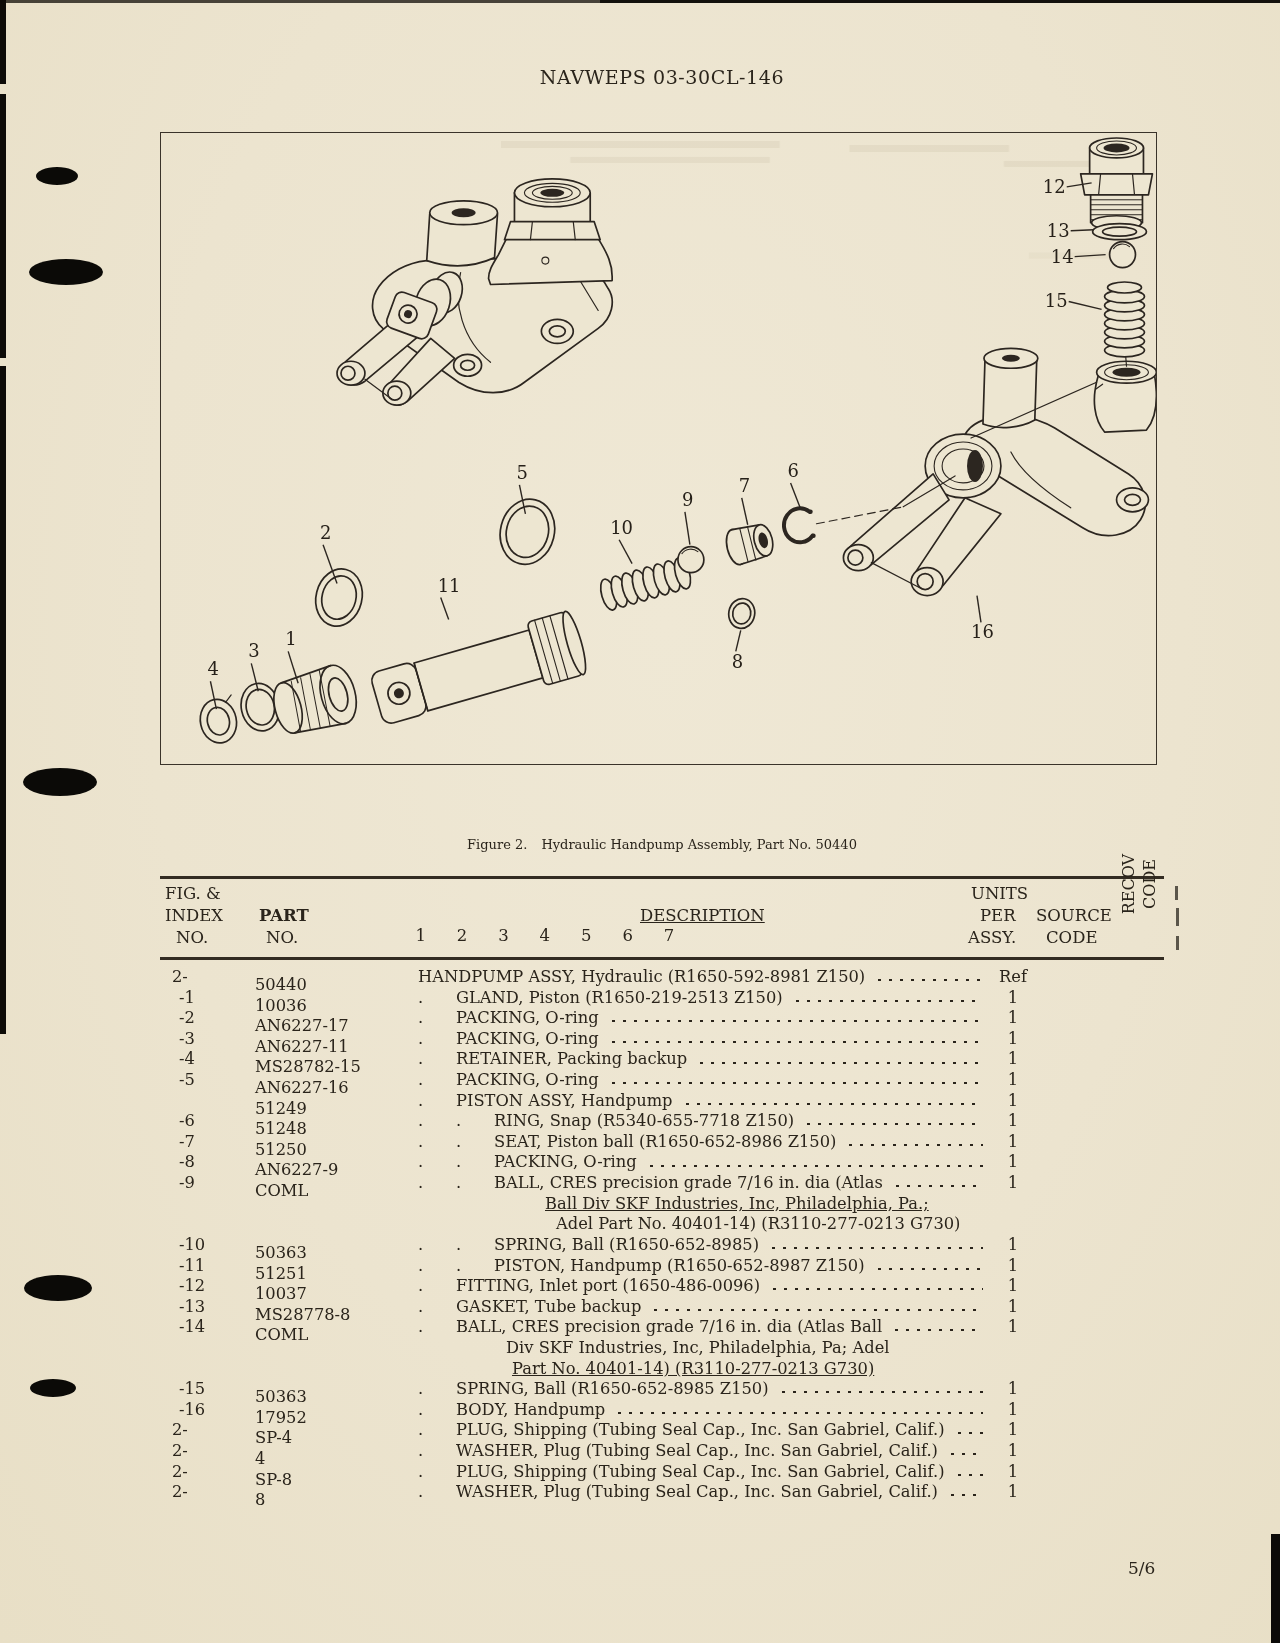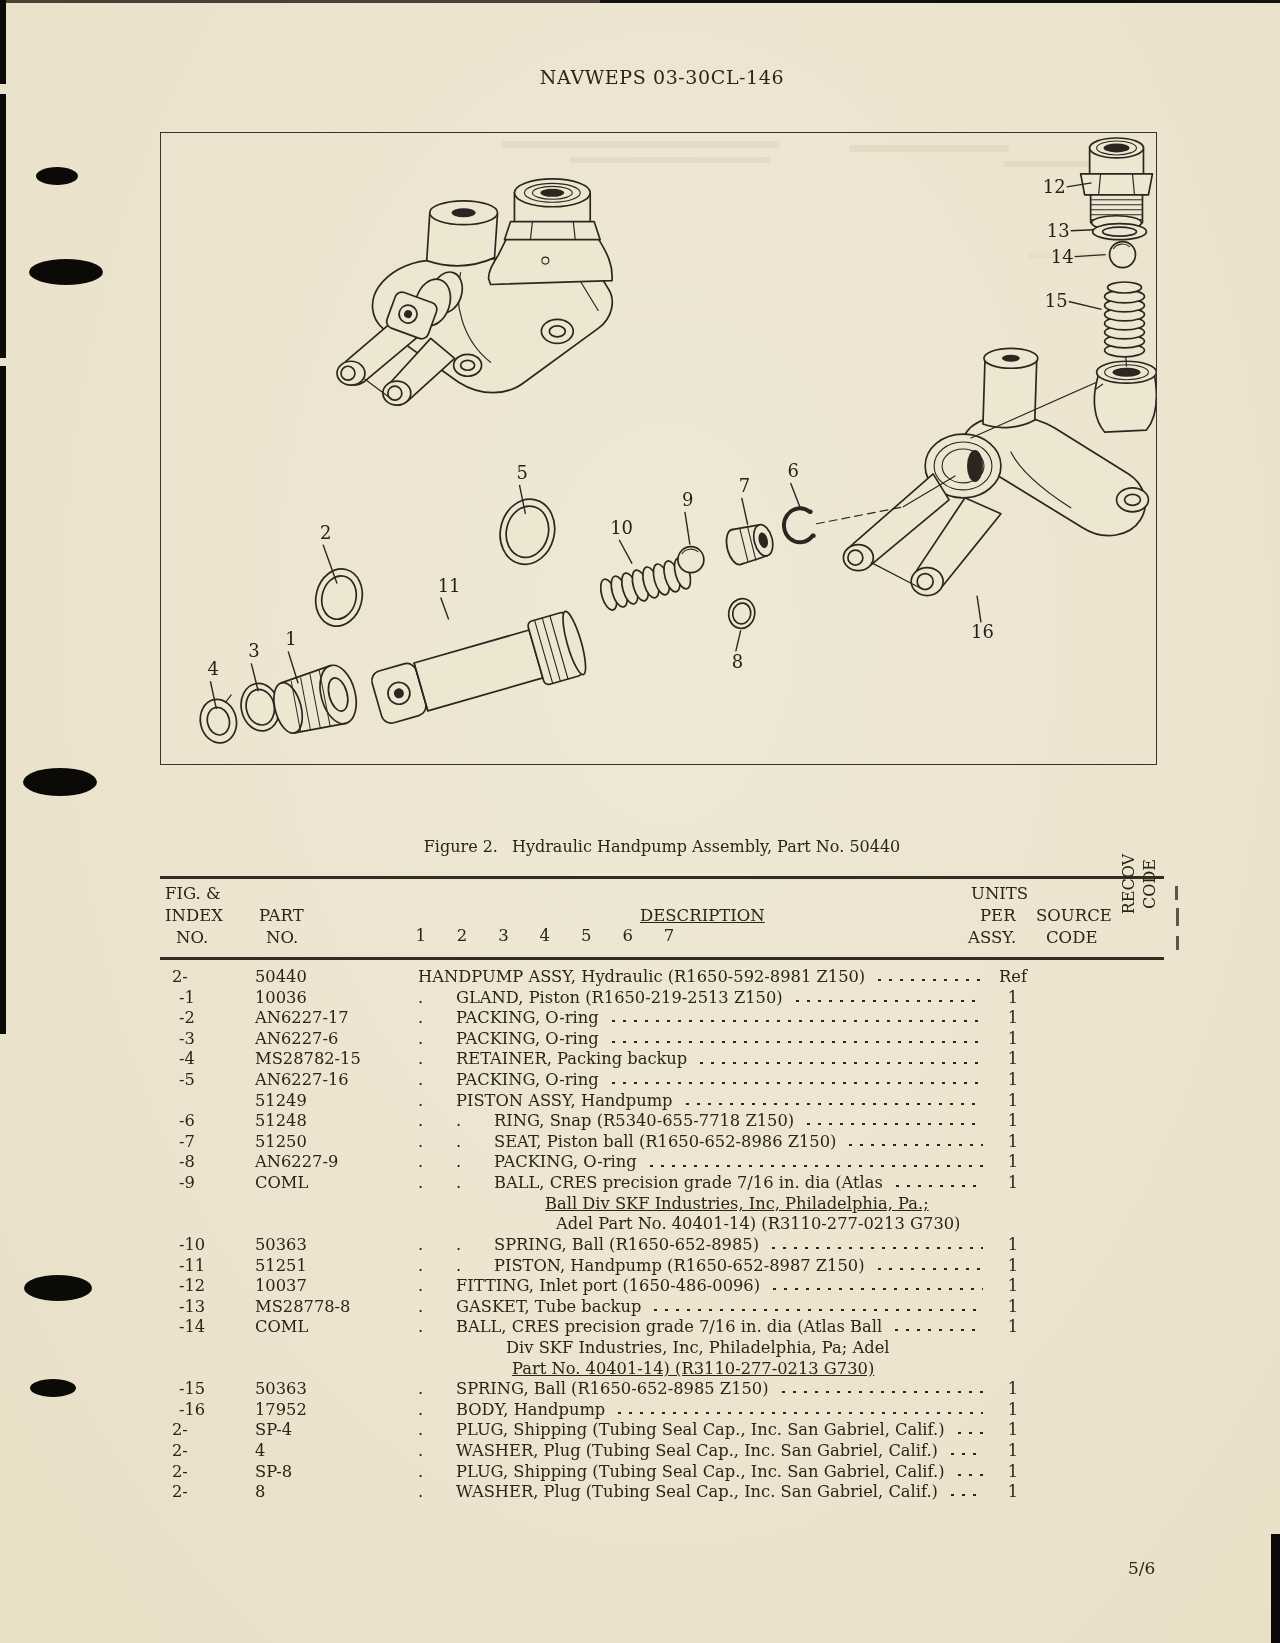--- a/index.html
+++ b/index.html
@@ -15,34 +15,34 @@
   .right-bar{position:absolute;left:1271px;top:1534px;width:9px;height:109px;background:#0c0a08;}
   .hole{position:absolute;background:#0b0a07;border-radius:50%;}
   .scan-dash{position:absolute;width:3px;background:rgba(30,25,18,.7);}
   
   .doc-number{position:absolute;left:160px;top:66px;width:1004px;text-align:center;
     font-size:19px;letter-spacing:.6px;}
   
   .figure-box{position:absolute;left:160px;top:132px;width:997px;height:633px;
     border:1.6px solid #3a332a;box-sizing:border-box;}
   .figure-box svg{display:block;width:100%;height:100%;}
-  .caption{position:absolute;left:160px;top:837px;width:1004px;text-align:center;font-size:16px;}
+  .caption{position:absolute;left:160px;top:837px;width:1004px;text-align:center;font-size:13px;}
   .caption .cap-prefix{margin-right:14px;}
   
   .rule{position:absolute;left:160px;width:1004px;height:2.6px;background:#332c22;}
   .hlabel{position:absolute;font-size:16.5px;line-height:20px;white-space:nowrap;}
   .ind-nums{position:absolute;left:400px;top:926px;display:flex;}
   .ind-nums span{width:41.4px;text-align:center;font-size:16.5px;}
   .recov{position:absolute;left:1100px;top:862px;width:80px;height:44px;
     transform:rotate(-90deg);text-align:center;font-size:16px;line-height:21px;}
   .rows{position:absolute;left:160px;top:967px;width:1004px;}
   .prow{position:relative;display:flex;height:20.62px;font-size:16.3px;line-height:20.62px;white-space:nowrap;}
   .col-fig{width:95px;box-sizing:border-box;padding-left:12px;flex:none;}
   .col-fig.neg{padding-left:19px;}
-  .col-part{width:163px;flex:none;}
+  .col-part{width:163px;flex:none;margin-top:8px;}
   .col-desc{flex:1 1 auto;display:flex;min-width:0;}
   .ind{width:38px;flex:none;}
   .dname{flex:none;}
   .leader{flex:1 1 10px;min-width:10px;margin:0 6px 0 9px;
     background-image:radial-gradient(circle,#2a241b 1.3px,transparent 1.5px);
     background-size:11px 8px;background-repeat:repeat-x;background-position:0 72%;}
   .col-units{width:48px;flex:none;text-align:center;}
   .col-tail{width:127px;flex:none;}
   .cont{display:block;}
   .page-number{position:absolute;left:1128px;top:1558px;width:64px;text-align:left;font-size:17px;}
@@ -285,21 +285,21 @@
   </div>
 
   <div class="caption">
     <span class="cap-prefix">Figure 2.</span><span>Hydraulic Handpump Assembly, Part No. 50440</span>
   </div>
 
   <div class="rule" style="top:876px;"></div>
   <div class="hlabel" style="left:165px;top:884px;">FIG. &amp;</div>
   <div class="hlabel" style="left:165px;top:906px;">INDEX</div>
   <div class="hlabel" style="left:176px;top:928px;">NO.</div>
-  <div class="hlabel" style="left:259px;top:906px;">PART</div>
+  <div class="hlabel" style="left:259px;top:906px;font-weight:bold;">PART</div>
   <div class="hlabel" style="left:266px;top:928px;">NO.</div>
   <div class="hlabel" style="left:640px;top:906px;text-decoration:underline;">DESCRIPTION</div>
   <div class="ind-nums" id="ind-nums">
       <span>1</span>
       <span>2</span>
       <span>3</span>
       <span>4</span>
       <span>5</span>
       <span>6</span>
       <span>7</span>
@@ -343,21 +343,21 @@
         <div class="col-desc">
           <span class="ind">.</span>
           <span class="dname">PACKING, O-ring</span>
           <span class="leader"></span>
         </div>
         <span class="col-units">1</span>
         <span class="col-tail"></span>
       </div>
       <div class="prow">
         <span class="col-fig neg">-3</span>
-        <span class="col-part">AN6227-6</span>
+        <span class="col-part">AN6227-11</span>
         <div class="col-desc">
           <span class="ind">.</span>
           <span class="dname">PACKING, O-ring</span>
           <span class="leader"></span>
         </div>
         <span class="col-units">1</span>
         <span class="col-tail"></span>
       </div>
       <div class="prow">
         <span class="col-fig neg">-4</span>

